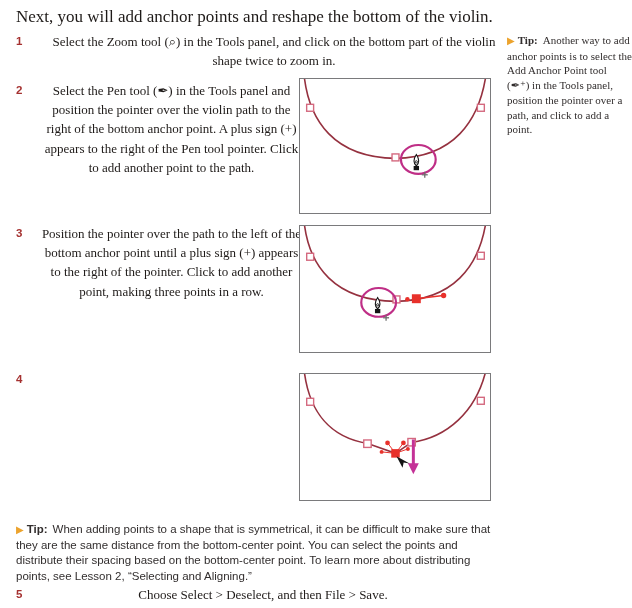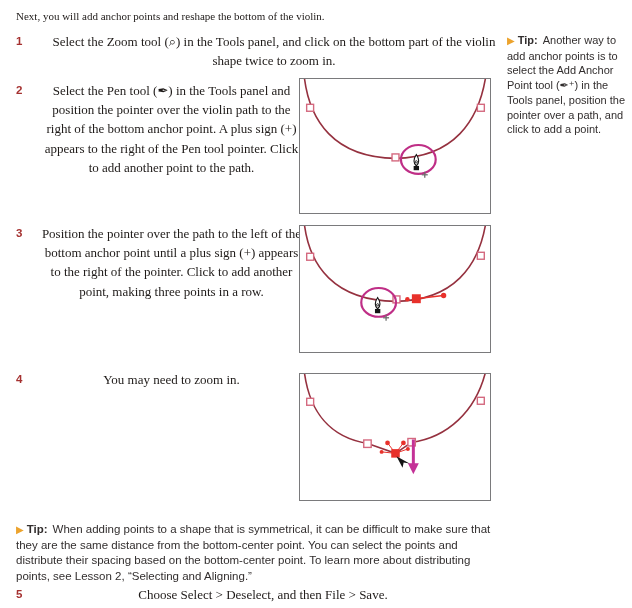--- a/index.html
+++ b/index.html
@@ -4,38 +4,38 @@
 <style>
   * { margin:0; padding:0; box-sizing:border-box; }
   html,body { background:#ffffff; }
   body {
     width:632px; height:608px; position:relative; overflow:hidden;
     font-family:"Liberation Serif", serif;
     color:var(--text);
   }
   .intro {
     position:absolute; left:16px; top:7px; width:500px;
-    font-size:11px; line-height:19px;
+    font-size:17px; line-height:19px;
   }
   .step { position:absolute; display:flex; }
   .step .num {
     flex:none; width:24px; padding-top:2.5px;
     font-family:"Liberation Sans", sans-serif;
     font-weight:bold; font-size:11.5px; color:var(--step_red);
   }
   .step .txt { flex:1; font-size:13px; line-height:19.2px;text-align:center; }
   .step .txt p + p { margin-top:13px; }
   .fig {
     position:absolute; left:299px; width:192px;
     border:1px solid var(--figure_border); background:#fff;
   }
   .fig svg { display:block; width:100%; height:100%; }
   .side-tip {
     position:absolute; left:507px; top:33px; width:125px;
-    font-family:Liberation Sans, sans-serif;
+    font-family:Liberation Serif, serif;
     font-size:11px; line-height:14.7px; color:var(--tip_text);
   }
   .bottom-tip {
     position:absolute; left:16px; top:513px; width:487px;
     font-family:"Liberation Sans", sans-serif;
     font-size:11.5px; line-height:15.6px; color:var(--tip_text);margin-top:9px;
   }
   .tri { color:var(--tip_orange); font-size:10px; margin-right:3px; }
   .tip-label { font-weight:bold; margin-right:5px; }
 </style>
@@ -103,21 +103,20 @@
         <line x1="5.5" y1="20.5" x2="11.5" y2="20.5"></line>
           <line x1="8.5" y1="17.5" x2="8.5" y2="23.5"></line>
       </g>
     </g>
   </svg>
 </div>
 
 <div class="step" style="left:16px; top:370px; width:287px;">
   <span class="num">4</span>
   <div class="txt">
-    <p>You may need to zoom in.</p>
   </div>
 </div>
 
 <div class="fig" style="top:373px; height:128px;">
   <svg viewBox="0 0 191 127">
     <path d="M4,-3 C9,38 30,64 68,70 L96,80 L112,69 C148,64 177,38 187,-3" fill="none" style="stroke:var(--curve)" stroke-width="1.6"></path>
     <g style="stroke:var(--selected)" stroke-width="1">
       <line x1="96" y1="80" x2="88" y2="69.5"></line>
       <line x1="96" y1="80" x2="104" y2="69.5"></line>
       <line x1="96" y1="80" x2="82" y2="78.5"></line>

